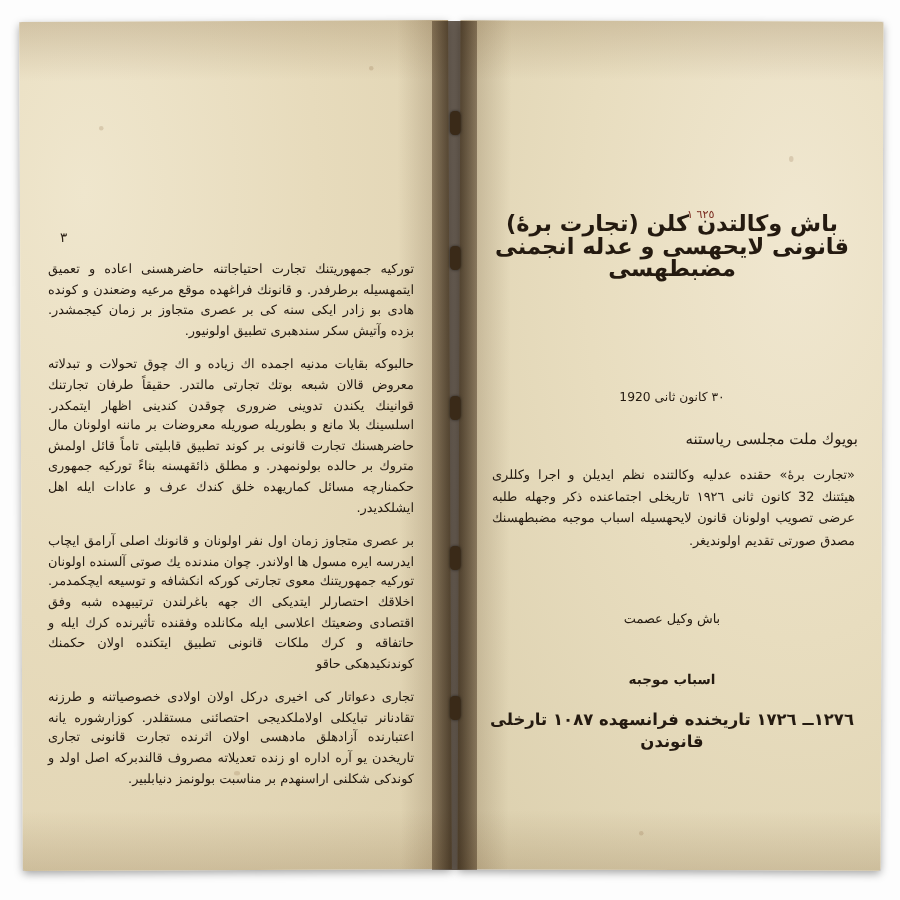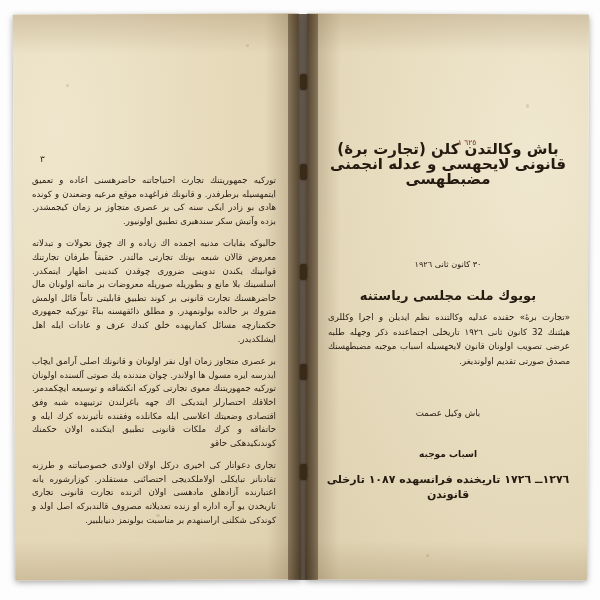--- a/index.html
+++ b/index.html
@@ -150,23 +150,22 @@
     left: 318px;
     top: 244px;
     width: 248px;
     font-size: 8.2px;
     text-align: center;
   }
   .right-lead {
     left: 318px;
     top: 272px;
     width: 248px;
-    font-size: 13px;
-    text-align: center;
-    font-weight: bold;
+    font-size: 10px;
+    font-weight: normal;
   }
   .right-body {
     left: 322px;
     top: 296px;
     width: 242px;
     font-size: 8.6px;
     line-height: 14.5px;
   }
   .right-body p { margin: 0 0 8px 0; }
   .right-sign {
@@ -239,21 +238,21 @@
       <p>حالبوکه بقایات مدنیه اجمده اك زیاده و اك چوق تحولات و تبدلاته معروض قالان شبعه بوتك تجارتی مالتدر. حقیقاً طرفان تجارتنك قوانینك یکندن تدوینی ضروری چوقدن کندینی اظهار ایتمکدر. اسلسینك بلا مانع و بطوریله صوریله معروضات بر ماننه اولونان مال حاضرهسنك تجارت قانونی بر کوند تطبیق قابلیتی تاماً قائل اولمش متروك بر حالده بولونمهدر. و مطلق ذائقهسنه بناءً تورکیه جمهوری حکمنارچه مسائل کماریهده خلق کندك عرف و عادات ایله اهل ایشلکدیدر.</p>
       <p>بر عصری متجاوز زمان اول نفر اولونان و قانونك اصلی آرامق ایچاب ایدرسه ایره مسول ها اولاندر. چوان مندنده یك صوتی آلسنده اولونان تورکیه جمهوریتنك معوی تجارتی کورکه انکشافه و توسیعه ایچکمدمر. اخلاقك احتصارلر ایتدیکی اك جهه باغرلندن ترتیبهده شبه وفق اقتصادی وضعیتك اعلاسی ایله مکانلده وفقنده تأثیرنده کرك ایله و حاتفاقه و کرك ملکات قانونی تطبیق ایتکنده اولان حکمنك کوندنکیدهکی حاقو</p>
       <p>تجاری دعواتار كی اخیری درکل اولان اولادی خصوصیاتنه و طرزنه تقادنانر تبایكلی اولاملکدیجی احتصائنی مستقلدر. کوزارشوره یانه اعتبارنده آزادهلق مادهسی اولان اثرنده تجارت قانونی تجاری تاریخدن یو آره اداره او زنده تعدیلاته مصروف قالندبرکه اصل اولد و کوندکی شکلنی اراسنهدم بر مناسبت بولونمز دنیابلبیر.</p>
     </div>
 
     <div class="stamp">٦٢٥ ١</div>
 
     <div class="txt right-head">باش وکالتدن کلن (تجارت برهٔ) قانونی لایحهسی و عدله انجمنی مضبطهسی</div>
 
 
-    <div class="txt right-date">٣٠ کانون ثانی ١٩٢٦</div>
+    <div class="txt right-date">٣٠ کانون ثانی 1920</div>
 
     <div class="txt right-lead">بویوك ملت مجلسی ریاستنه</div>
 
     <div class="txt right-body">
       <p>«تجارت برهٔ» حقنده عدلیه وکالتنده نظم ایدیلن و اجرا وکللری هیئتنك 32 کانون ثانی ١٩٢٦ تاریخلی اجتماعنده ذکر وجهله طلبه عرضی تصویب اولونان قانون لایحهسیله اسباب موجبه مضبطهسنك مصدق صورتی تقدیم اولوندیغر.</p>
     </div>
 
     <div class="txt right-motive">اسباب موجبه</div>
 
     <div class="txt right-sign">باش وکیل عصمت</div>

